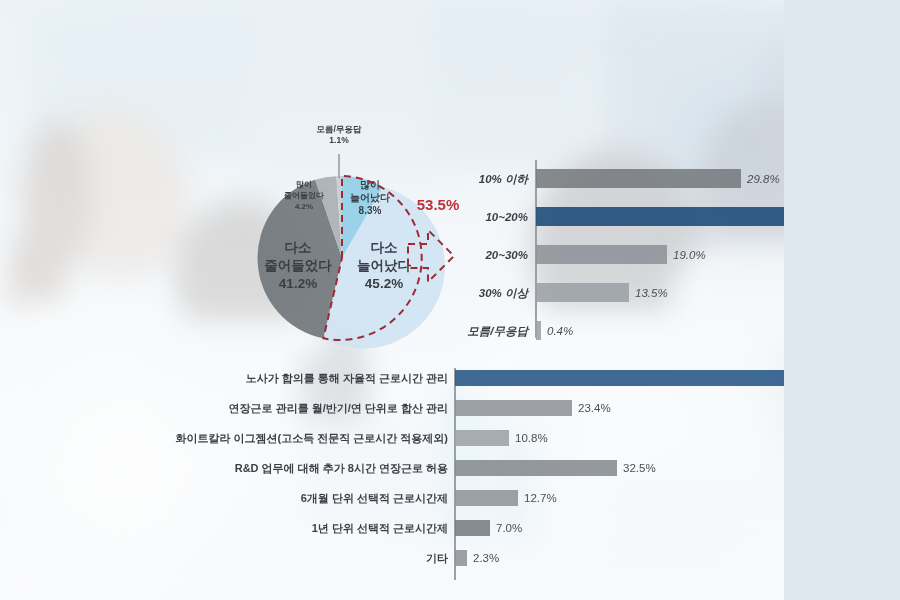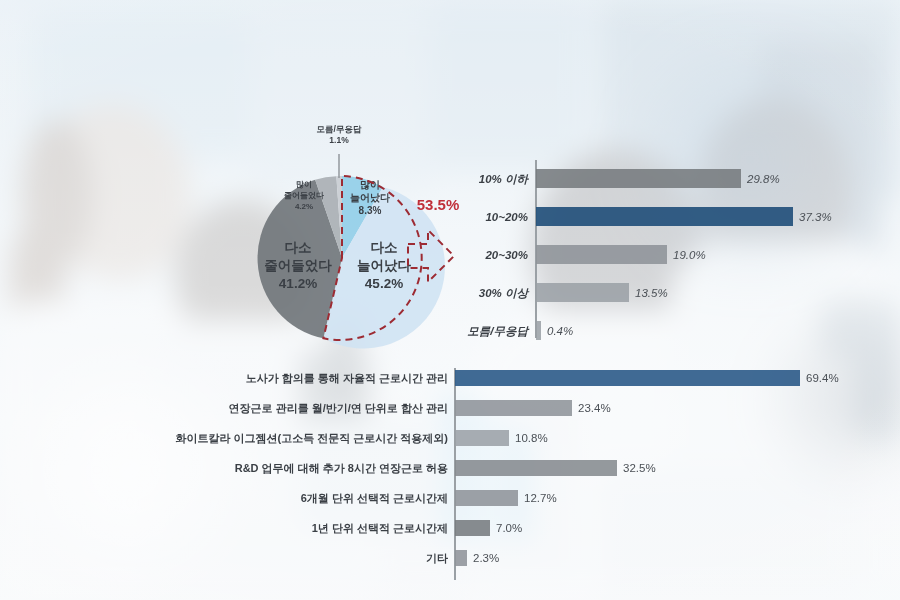--- a/index.html
+++ b/index.html
@@ -1,21 +1,21 @@
 <!DOCTYPE html>
 <html><head>
 <meta charset="utf-8">
 <style>
   html,body{margin:0;padding:0;}
   body{
     width:900px;height:600px;overflow:hidden;position:relative;
     font-family:"Liberation Sans","DejaVu Sans",sans-serif;
     background:#dfe8ef;
   }
-  #stage{position:absolute;inset:0;width:900px;height:600px;overflow:hidden;}
+  #stage{position:absolute;inset:0;width:784px;height:600px;overflow:hidden;}
 
   
   .bg{position:absolute;inset:0;}
   .bg .layer{position:absolute;inset:0;}
   .bgbase{
     background:
       linear-gradient(180deg,#cfe0ec 0%,#d9e6ef 22%,#e6eef4 48%,#eef3f7 70%,#e9eff4 100%);
   }
   .blurs{filter:blur(14px);opacity:.55;}
   .b{position:absolute;border-radius:50%;}

